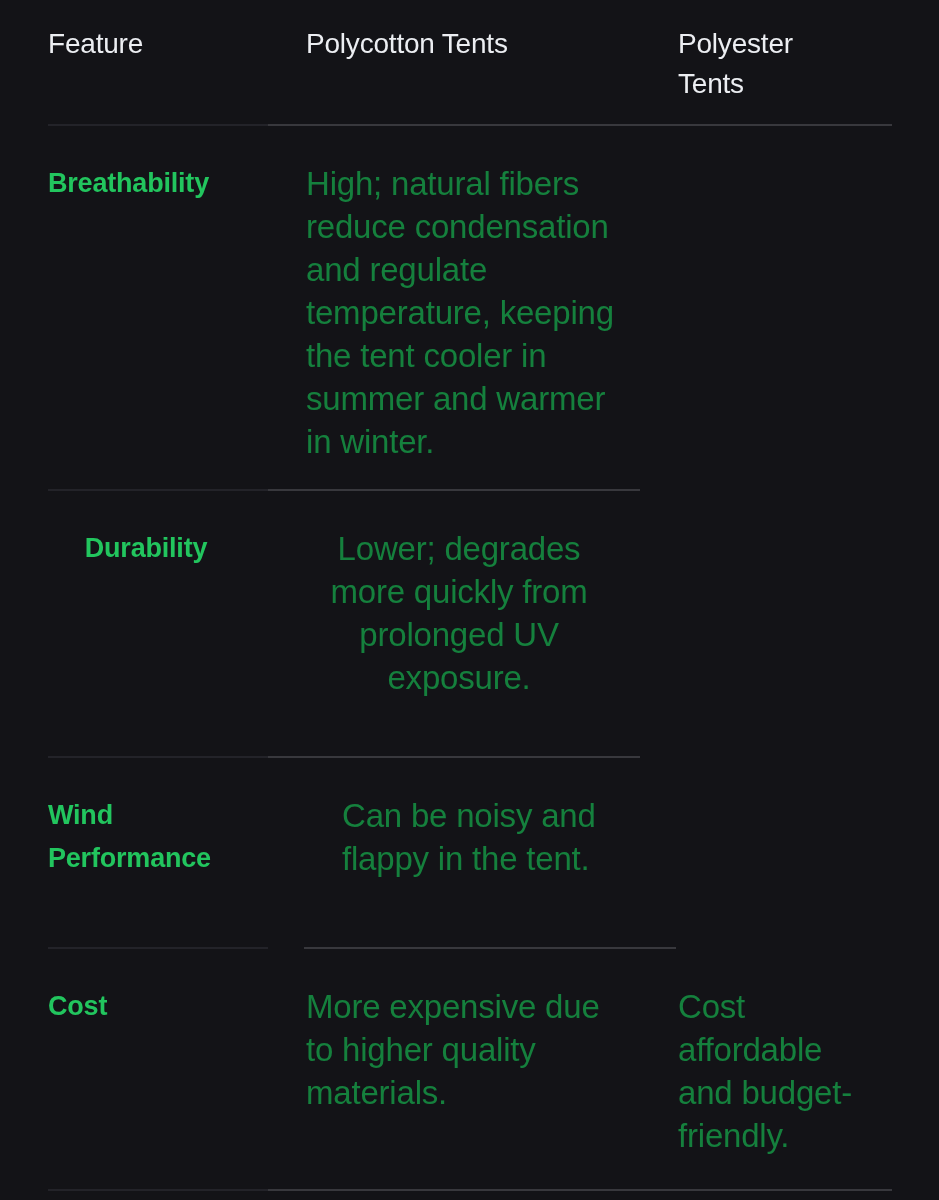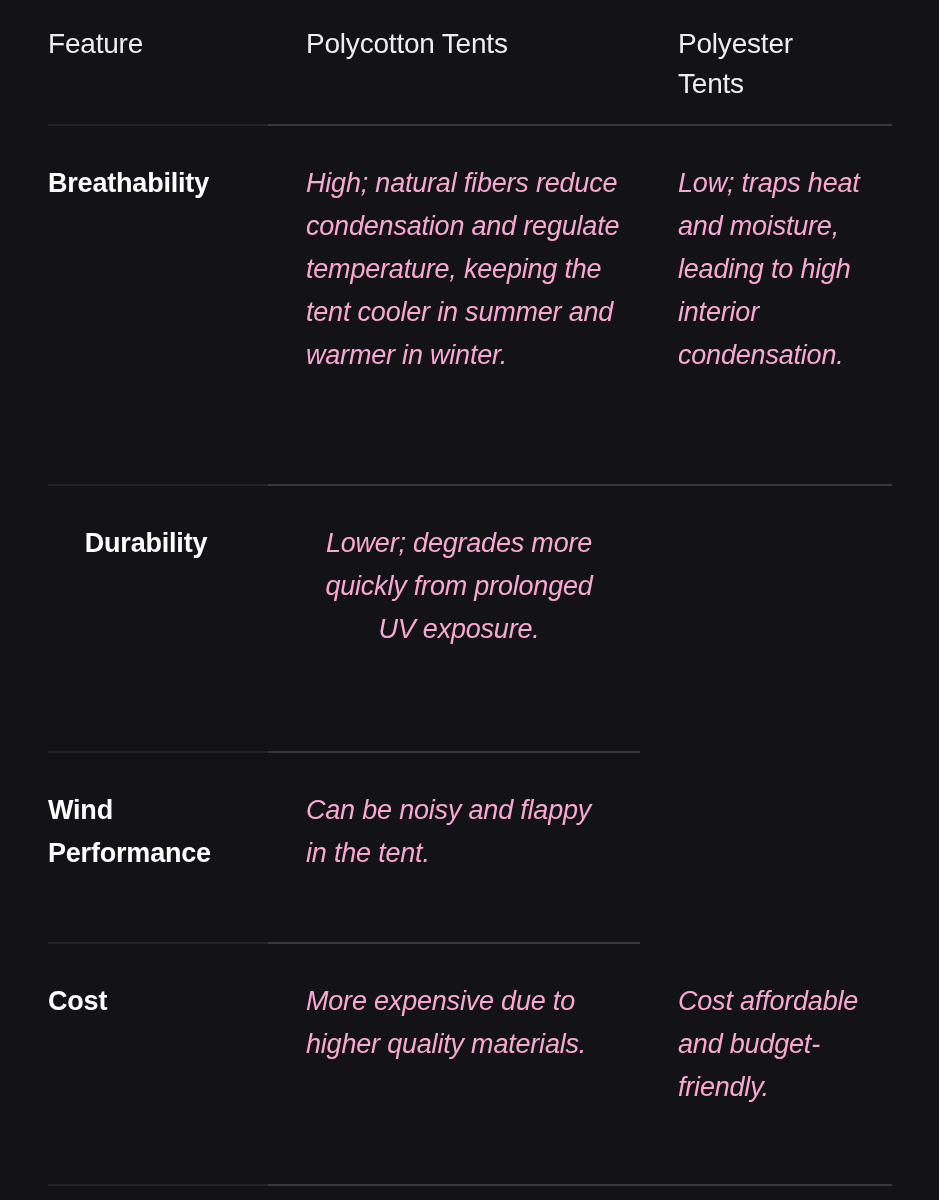--- a/index.html
+++ b/index.html
@@ -40,51 +40,49 @@
     padding-top: 24px;
     padding-bottom: 20px;
     font-size: 28px;
     line-height: 40px;
     font-weight: 500;
     color: #eceef2;
   }
   .t-header { min-height: 123px; }
   .row-1 { min-height: 360px; }
   .row-2 { min-height: 267px; text-align: center; }
-  .row-3 { min-height: 191px; }
+  .row-3 { min-height: 191px; gap: 36px; }
   .row-4 { min-height: 242px; }
   .label {
     font-size: 27px;
     line-height: 43px;
     font-weight: 700;
-    color: #ffffff;
+    color: #22c55e;
   }
   .body {
-    font-size: 27px;
+    font-size: 33px;
     line-height: 43px;
     font-weight: 400;
-    color: #f9a8d4;
-    font-style: italic;
+    color: #15803d;
   }
 </style>
 </head>
 <body>
 
 <div class="page">
 
   <div class="t-row t-header">
     <div class="cell c1">Feature</div>
     <div class="cell c2">Polycotton Tents</div>
     <div class="cell c3">Polyester Tents</div>
   </div>
 
   <div class="t-row row-1">
     <div class="cell c1 label">Breathability</div>
     <div class="cell c2 body">High; natural fibers reduce condensation and regulate temperature, keeping the tent cooler in summer and warmer in winter.</div>
-    <div class="cell c3 body">Low; traps heat and moisture, leading to high interior condensation.</div>
   </div>
 
   <div class="t-row row-2">
     <div class="cell c1 label">Durability</div>
     <div class="cell c3 body">Lower; degrades more quickly from prolonged UV exposure.</div>
   </div>
 
   <div class="t-row row-3">
     <div class="cell c1 label">Wind Performance</div>
     <div class="cell c3 body">Can be noisy and flappy in the tent.</div>

